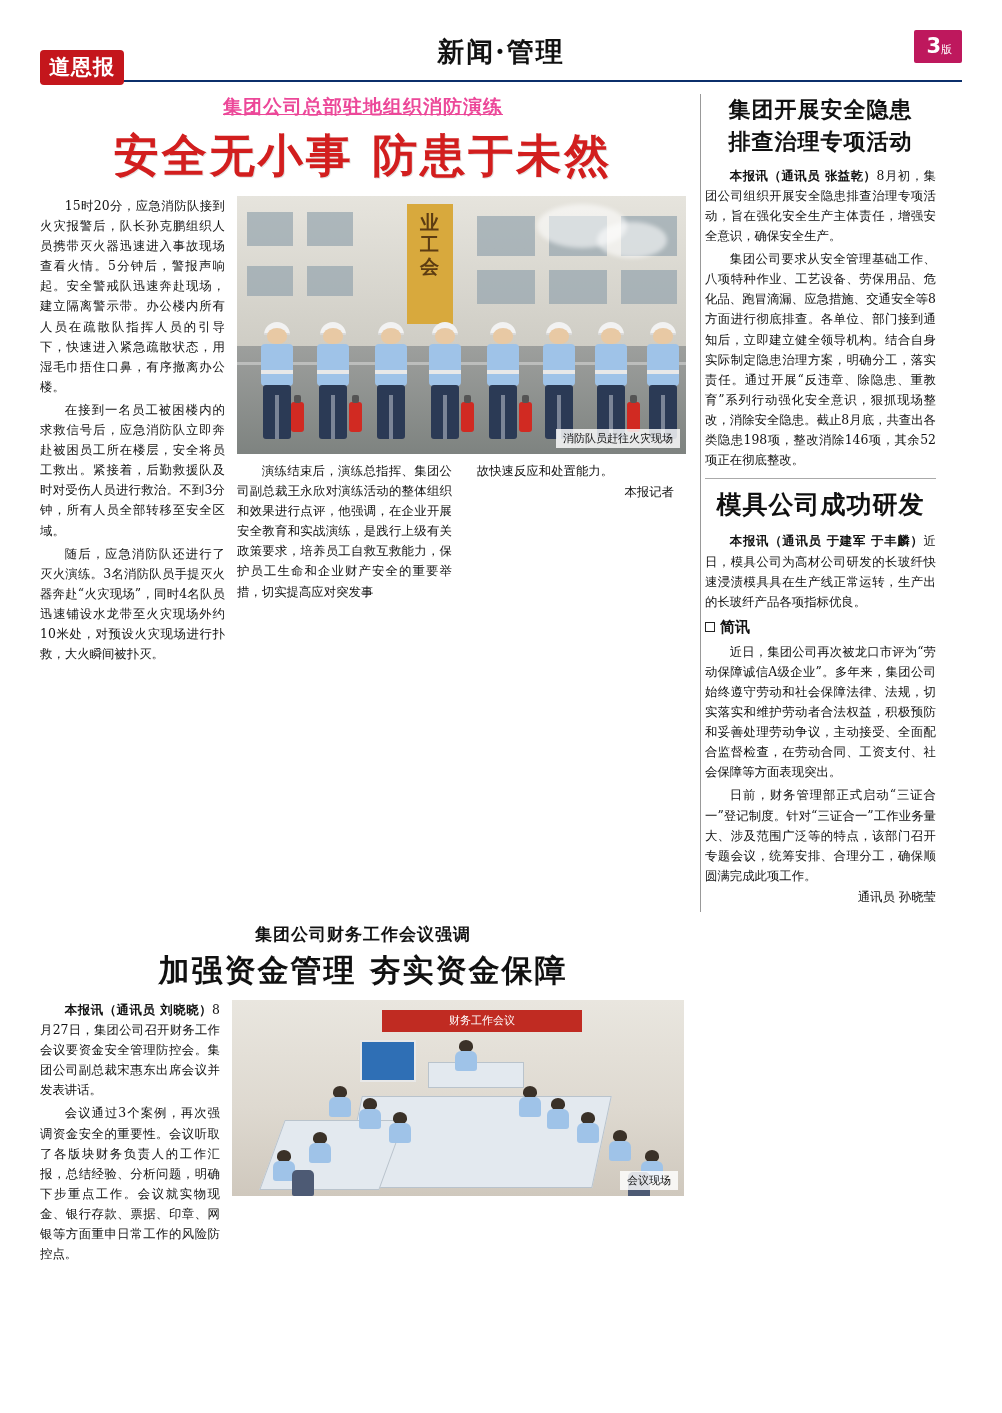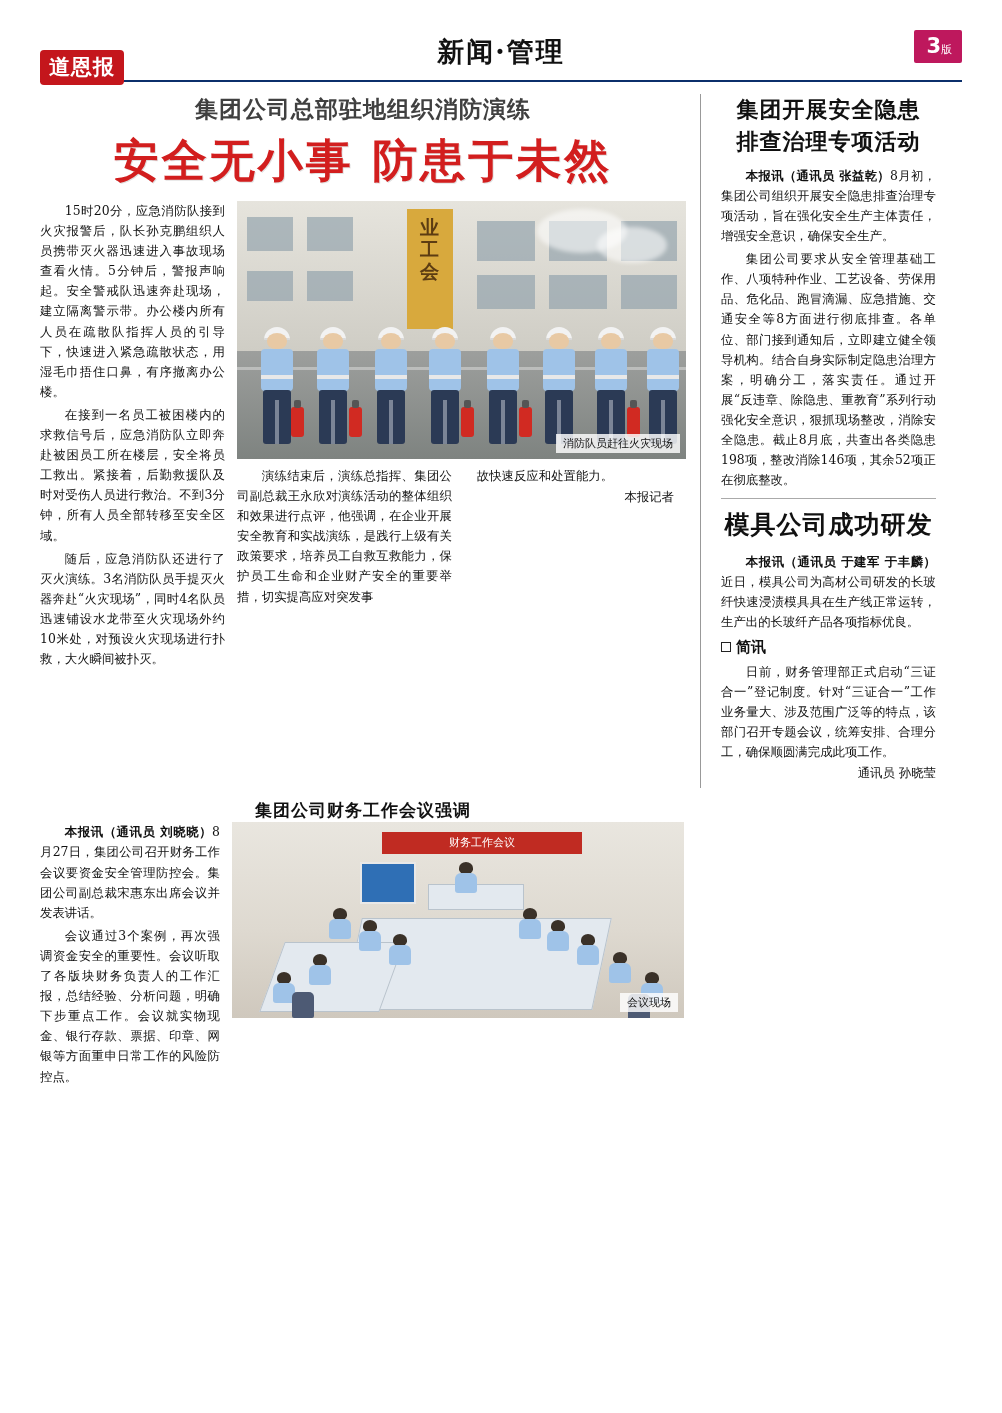--- a/index.html
+++ b/index.html
@@ -30,25 +30,25 @@
   .page-num {
     position:absolute; right:0; top:2px;
     background:#be185d; color:#fff; padding:4px 10px 5px 12px;
     font-weight:bold; font-size:21px; border-radius:2px;
   }
   .page-num .small { font-size:11px; font-weight:normal; }
 
   
   .top-area { display:flex; gap:14px; margin-top:12px; }
   .top-left { width:646px; }
-  .top-right { width:236px; border-left:1px solid #999; padding-left:20px; }
+  .top-right { width:236px; border-left:1px solid #999; padding-left:4px; }
 
   .kicker {
     text-align:center; font-family:"DejaVu Serif","Liberation Serif",serif;
-    font-size:23px; font-weight:bold; color:#404040; letter-spacing:1px;
+    font-size:19px; font-weight:bold; color:#ec4899; letter-spacing:1px;text-decoration:underline;
   }
   .headline-red {
     text-align:center; color:#d21e1e; font-weight:bold;
     font-family:"DejaVu Serif","Liberation Serif",serif;
     font-size:45px; letter-spacing:3px; margin:6px 0 10px 0;
     text-shadow:1px 1px 0 rgba(0,0,0,.12);
   }
   .right-head {
     text-align:center; font-family:"DejaVu Serif","Liberation Serif",serif;
     font-weight:bold; font-size:22px; line-height:1.45; letter-spacing:1px;
@@ -253,27 +253,29 @@
 
       <div class="rule-thin"></div>
 
       <div class="right-head2">模具公司成功研发</div>
       <div style="height:8px;"></div>
       <p class="body"><b>本报讯（通讯员  于建军  于丰麟）</b>近日，模具公司为高材公司研发的长玻纤快速浸渍模具具在生产线正常运转，生产出的长玻纤产品各项指标优良。</p>
 
       <div class="brief-title">
         <span class="sq"></span><span>简讯</span>
       </div>
+      <p class="body">近日，集团公司再次被龙口市评为“劳动保障诚信A级企业”。多年来，集团公司始终遵守劳动和社会保障法律、法规，切实落实和维护劳动者合法权益，积极预防和妥善处理劳动争议，主动接受、全面配合监督检查，在劳动合同、工资支付、社会保障等方面表现突出。</p>
       <p class="body">日前，财务管理部正式启动“三证合一”登记制度。针对“三证合一”工作业务量大、涉及范围广泛等的特点，该部门召开专题会议，统筹安排、合理分工，确保顺圆满完成此项工作。</p>
       <div class="sign">通讯员  孙晓莹</div>
     </div>
   </div>
 
   <div style="width:646px;">
     <div class="mid-kicker">集团公司财务工作会议强调</div>
+    <div class="mid-head">加强资金管理  夯实资金保障</div>
 
     <div class="mid-cols">
       <div class="mid-left">
         <p class="body"><b>本报讯（通讯员  刘晓晓）</b>8月27日，集团公司召开财务工作会议要资金安全管理防控会。集团公司副总裁宋惠东出席会议并发表讲话。</p>
         <p class="body">会议通过3个案例，再次强调资金安全的重要性。会议听取了各版块财务负责人的工作汇报，总结经验、分析问题，明确下步重点工作。会议就实物现金、银行存款、票据、印章、网银等方面重申日常工作的风险防控点。</p>
 
       </div>
       <div style="width:452px;">
         <div class="photo meet-photo">
           <div class="m-wall"></div>

